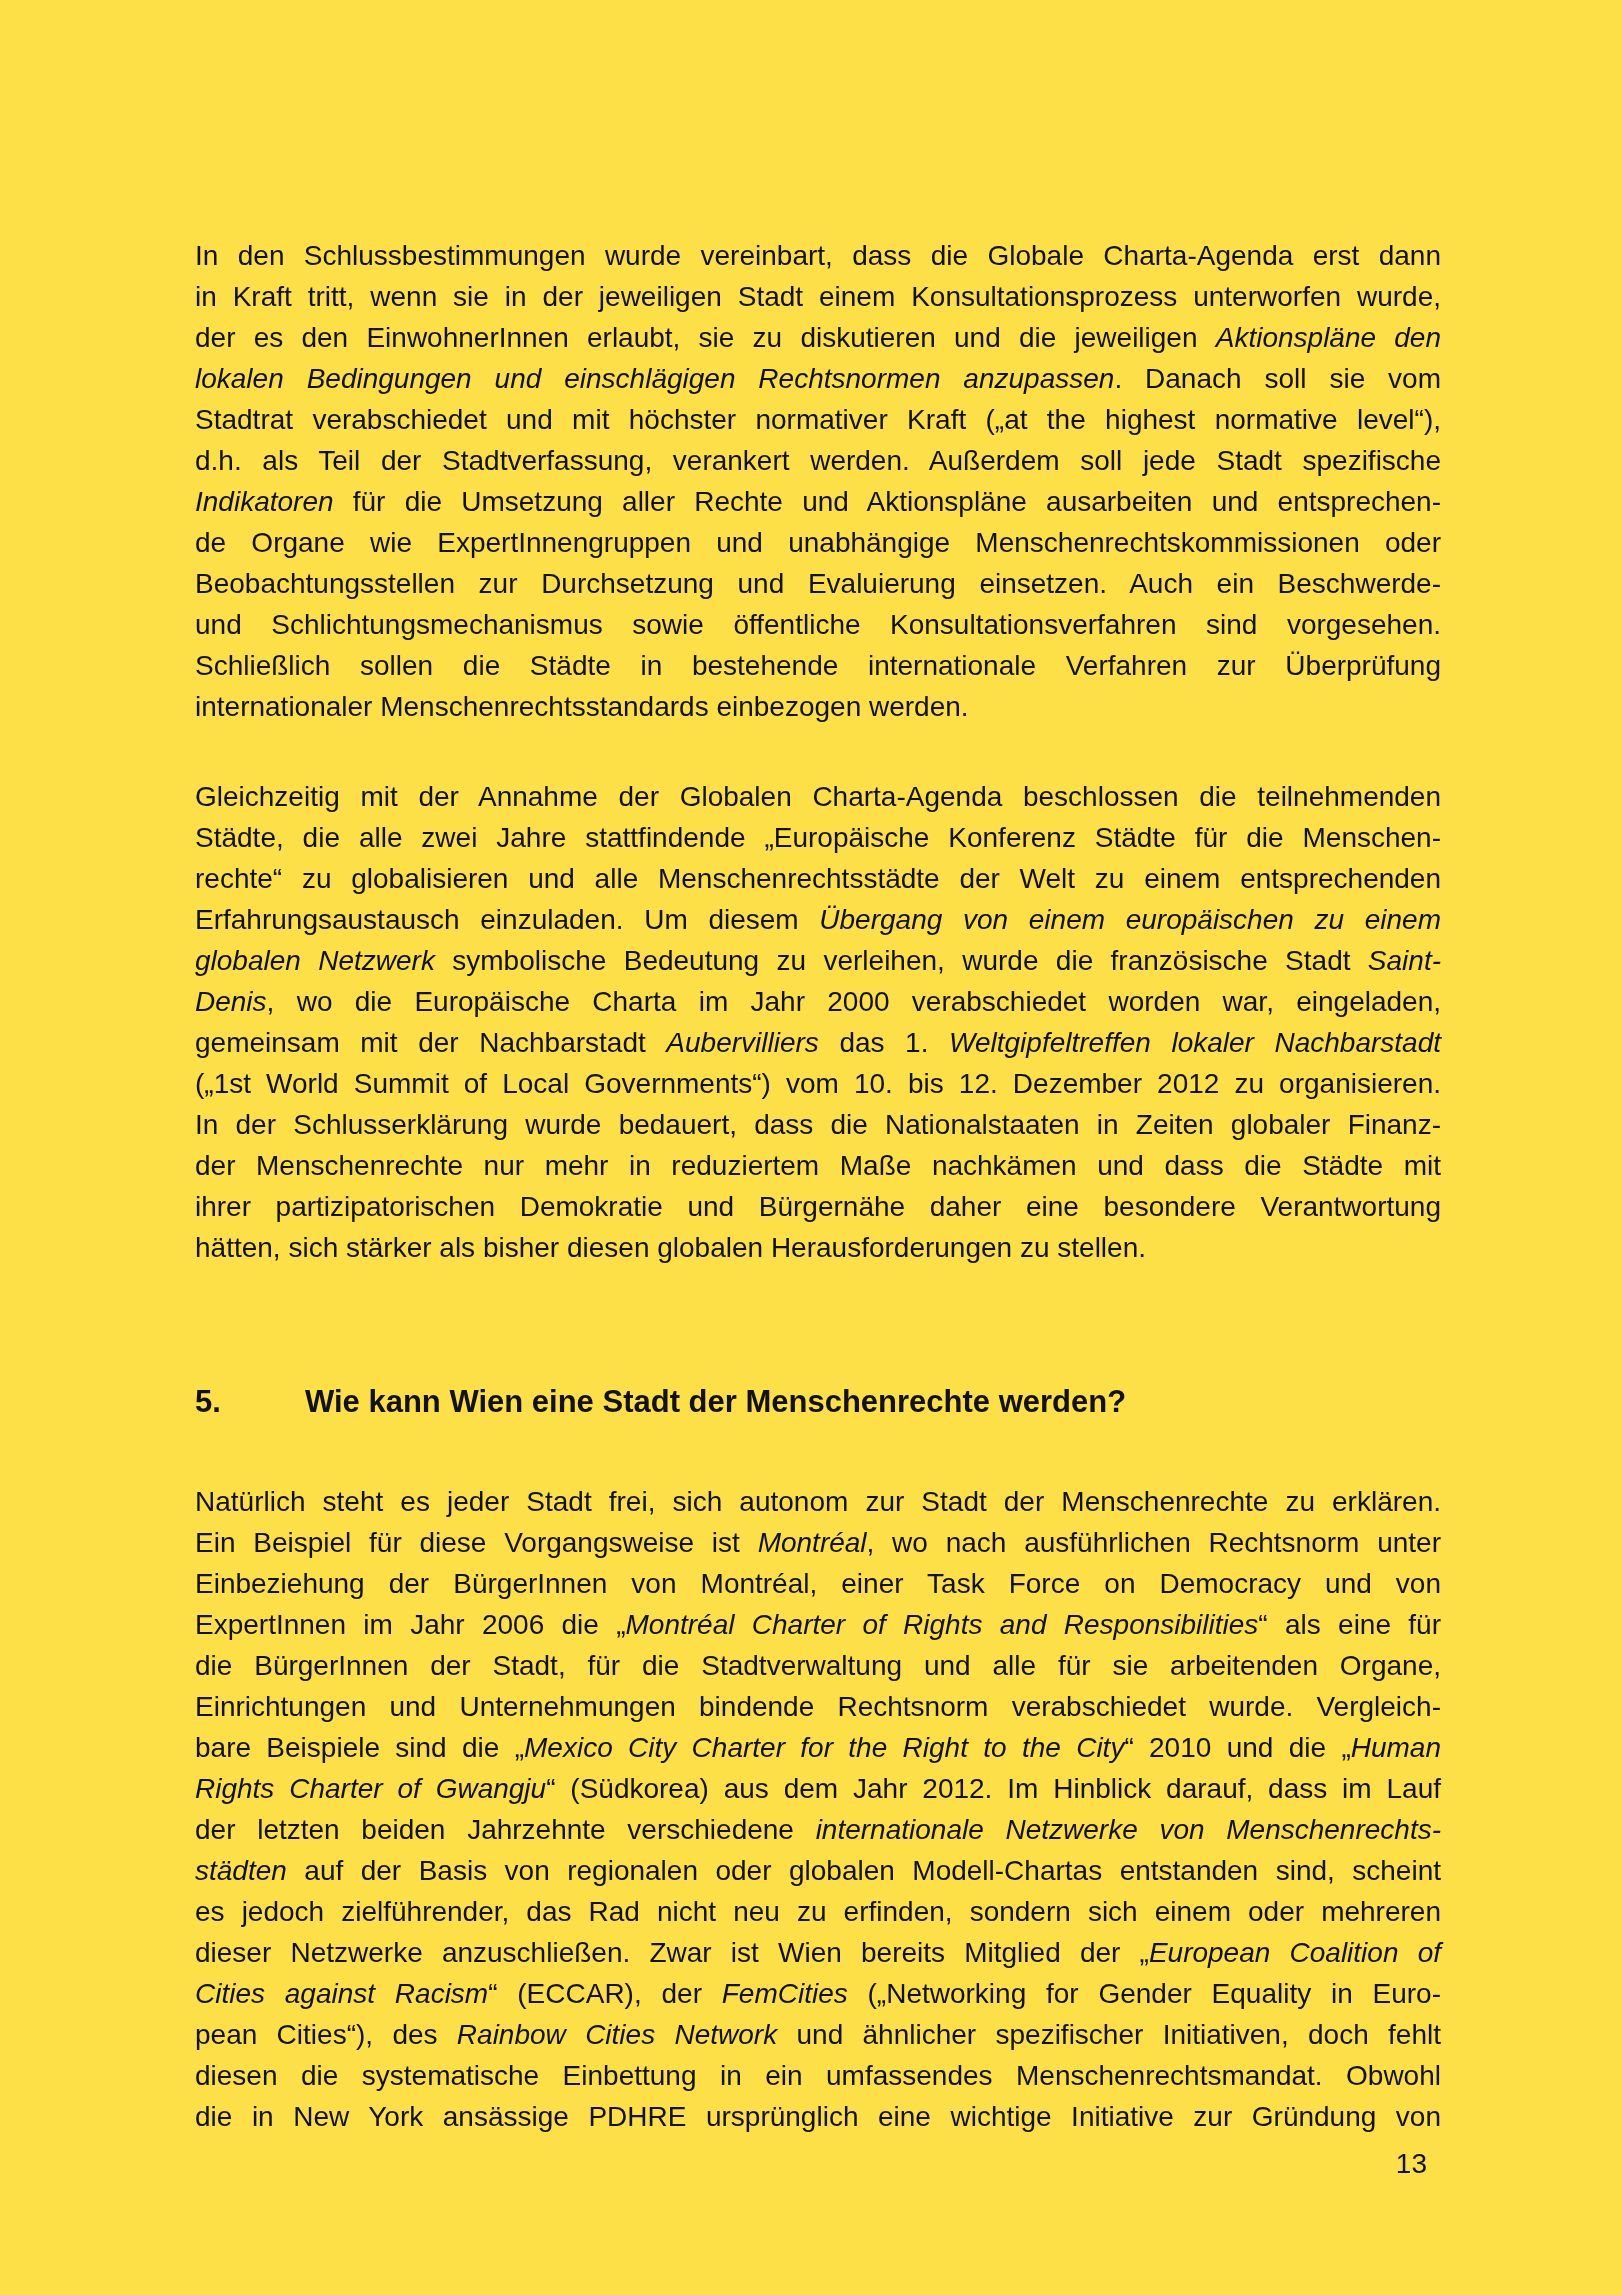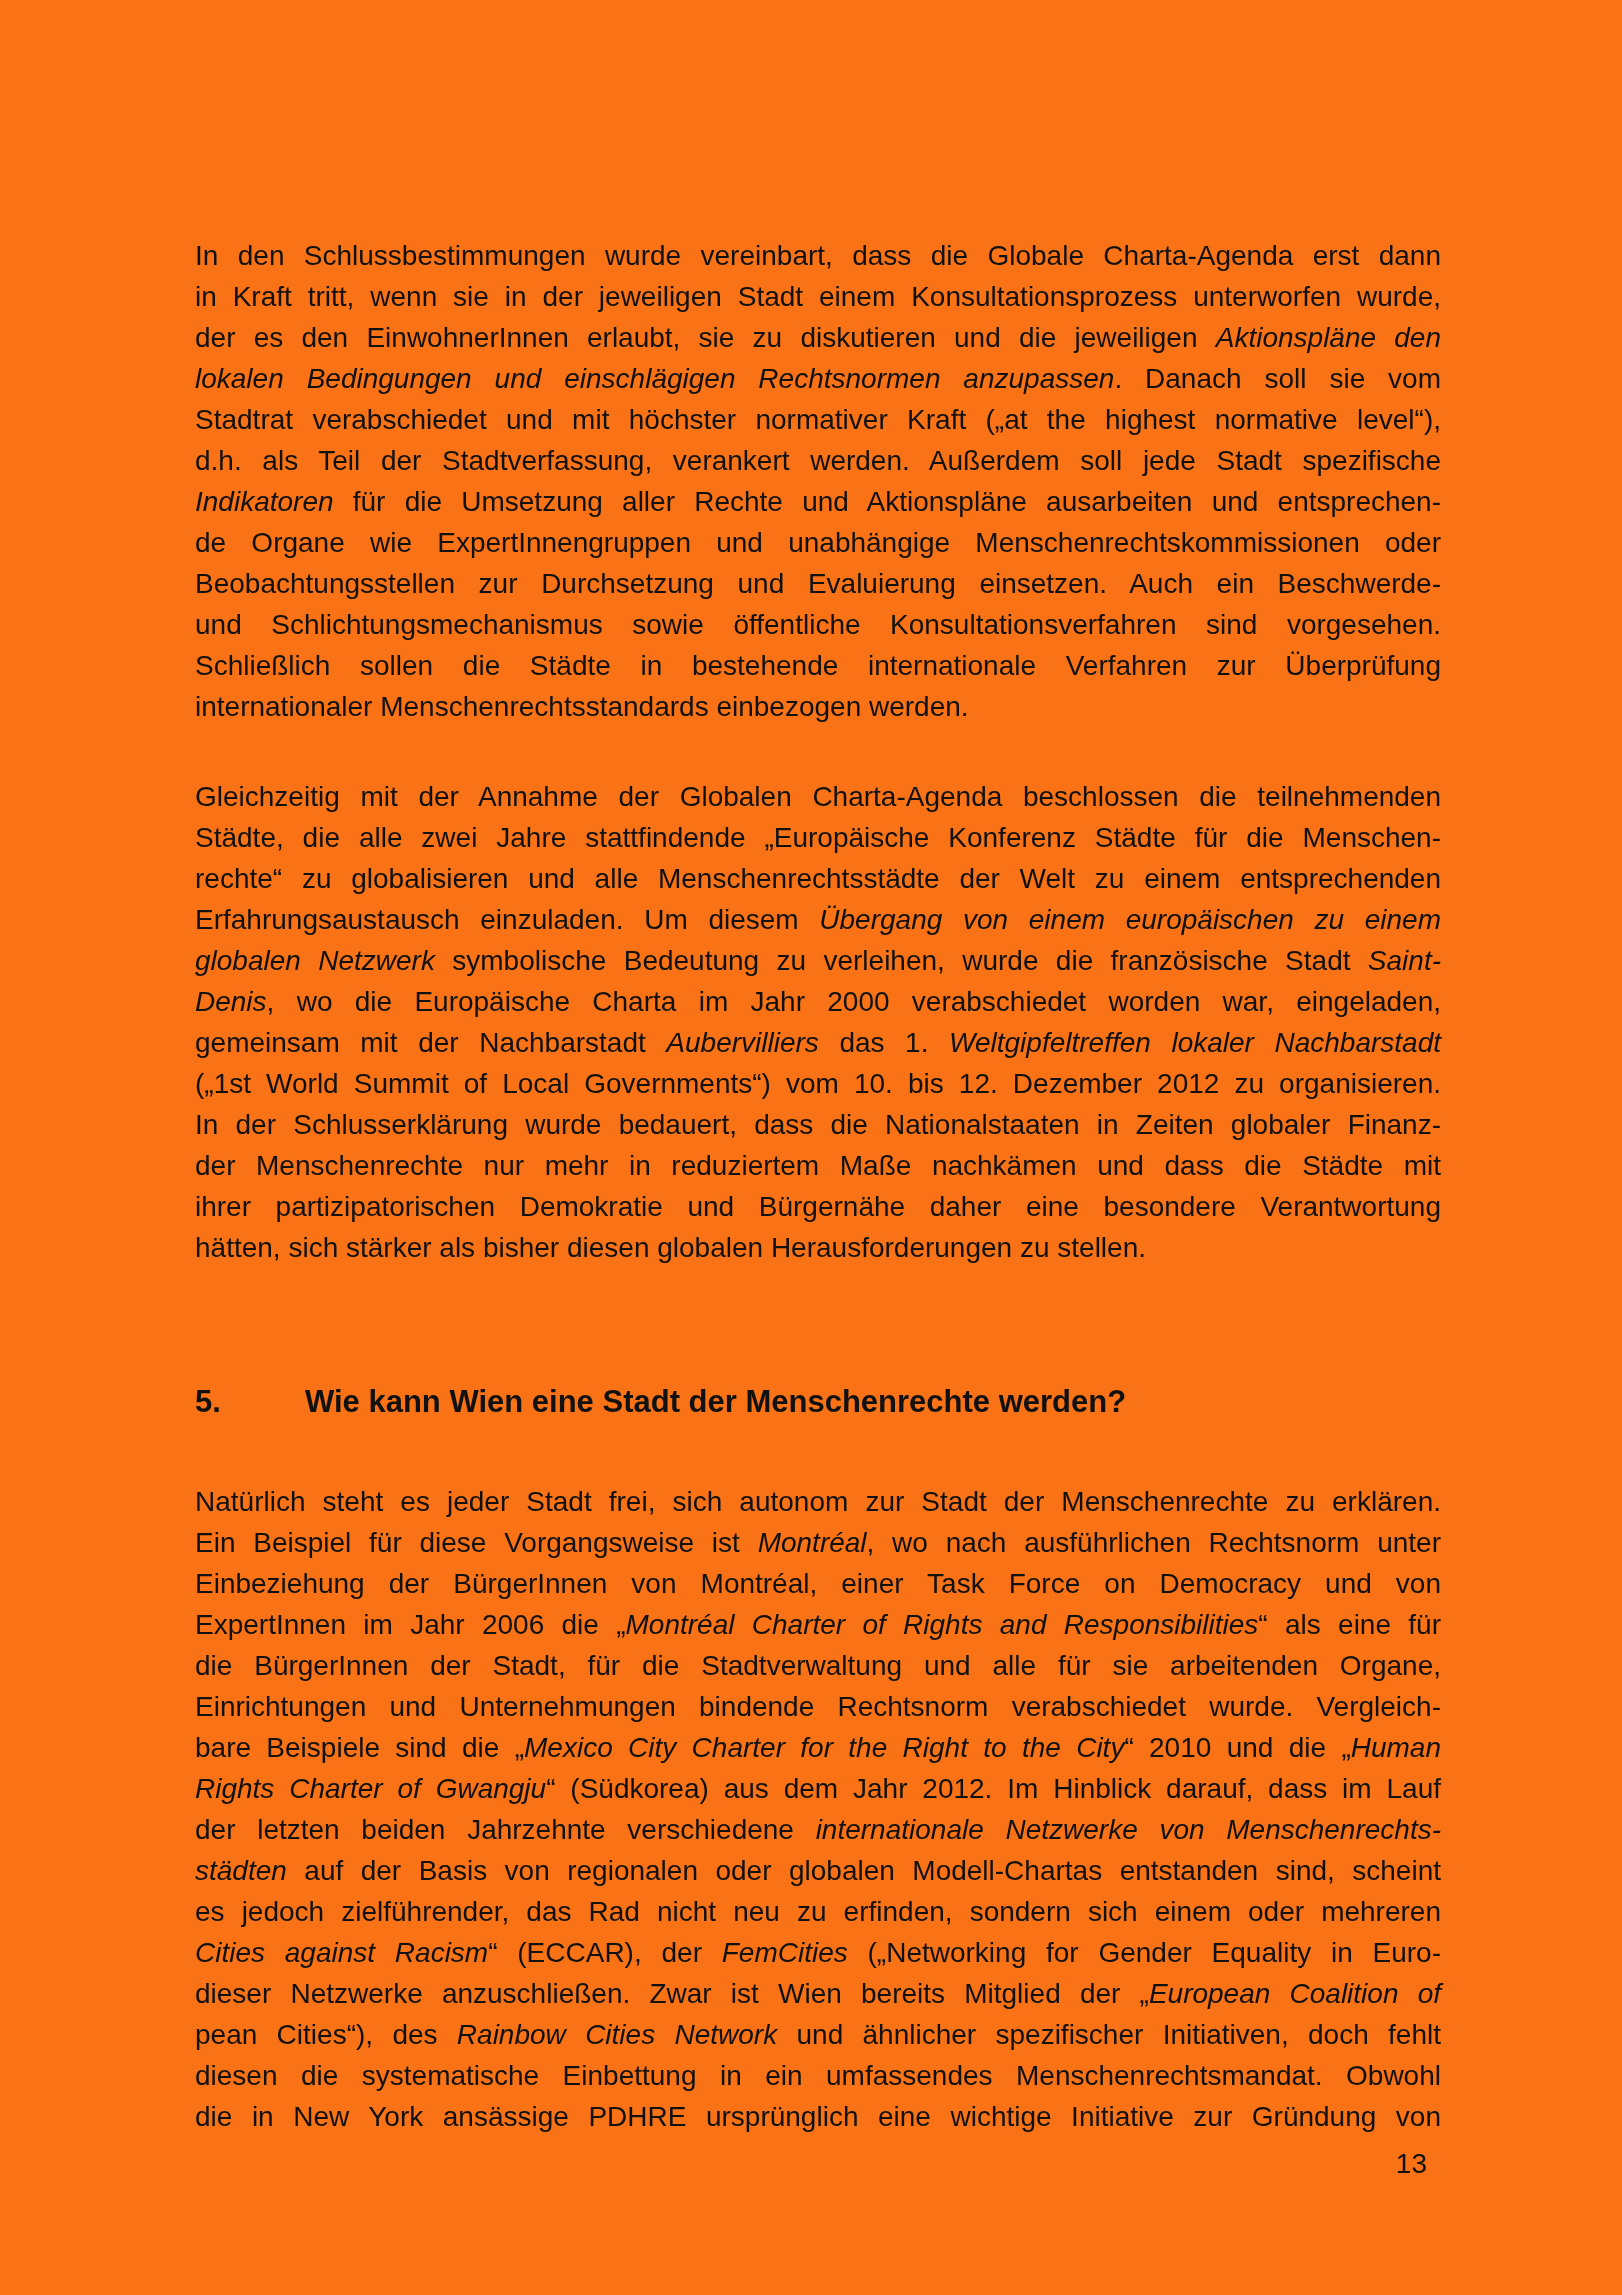--- a/index.html
+++ b/index.html
@@ -1,17 +1,17 @@
 <!DOCTYPE html>
 <html style="font-size:13px"><head>
 <meta charset="utf-8">
 <style>
   html, body { margin: 0; padding: 0; background: #ffffff; }
   body { width: 1622px; height: 2295px; position: relative; overflow: hidden; }
-  .page { position: absolute; left: 0; top: 0; width: 1622px; height: 2295px; background: #f97316; }
+  .page { position: absolute; left: 0; top: 0; width: 1622px; height: 2295px; background: #fde047; }
   .text-block {
     position: absolute; left: 195px; width: 1246px;
     font-family: "Liberation Sans", sans-serif;
     font-size: 28px; color: #111;
   }
   .line {
     display: block; height: 41px; line-height: 41px;
     white-space: nowrap; text-align: justify; text-align-last: justify;
   }
   .line.last { text-align: left; text-align-last: left; }
@@ -72,22 +72,22 @@
       <span class="line"><span>Ein Beispiel für diese Vorgangsweise ist </span><span class="it">Montréal</span><span>, wo nach ausführlichen Rechtsnorm unter</span></span>
       <span class="line"><span>Einbeziehung der BürgerInnen von Montréal, einer Task Force on Democracy und von</span></span>
       <span class="line"><span>ExpertInnen im Jahr 2006 die „</span><span class="it">Montréal Charter of Rights and Responsibilities</span><span>“ als eine für</span></span>
       <span class="line"><span>die BürgerInnen der Stadt, für die Stadtverwaltung und alle für sie arbeitenden Organe,</span></span>
       <span class="line"><span>Einrichtungen und Unternehmungen bindende Rechtsnorm verabschiedet wurde. Vergleich-</span></span>
       <span class="line"><span>bare Beispiele sind die „</span><span class="it">Mexico City Charter for the Right to the City</span><span>“ 2010 und die „</span><span class="it">Human</span></span>
       <span class="line"><span class="it">Rights Charter of Gwangju</span><span>“ (Südkorea) aus dem Jahr 2012. Im Hinblick darauf, dass im Lauf</span></span>
       <span class="line"><span>der letzten beiden Jahrzehnte verschiedene </span><span class="it">internationale Netzwerke von Menschenrechts-</span></span>
       <span class="line"><span class="it">städten</span><span> auf der Basis von regionalen oder globalen Modell-Chartas entstanden sind, scheint</span></span>
       <span class="line"><span>es jedoch zielführender, das Rad nicht neu zu erfinden, sondern sich einem oder mehreren</span></span>
+      <span class="line"><span>dieser Netzwerke anzuschließen. Zwar ist Wien bereits Mitglied der „</span><span class="it">European Coalition of</span></span>
       <span class="line"><span class="it">Cities against Racism</span><span>“ (ECCAR), der </span><span class="it">FemCities</span><span> („Networking for Gender Equality in Euro-</span></span>
-      <span class="line"><span>dieser Netzwerke anzuschließen. Zwar ist Wien bereits Mitglied der „</span><span class="it">European Coalition of</span></span>
       <span class="line"><span>pean Cities“), des </span><span class="it">Rainbow Cities Network</span><span> und ähnlicher spezifischer Initiativen, doch fehlt</span></span>
       <span class="line"><span>diesen die systematische Einbettung in ein umfassendes Menschenrechtsmandat. Obwohl</span></span>
       <span class="line"><span>die in New York ansässige PDHRE ursprünglich eine wichtige Initiative zur Gründung von</span></span>
     </div>
 
   <div class="page-number">13</div>
 </div>
 
 
 </body></html>

